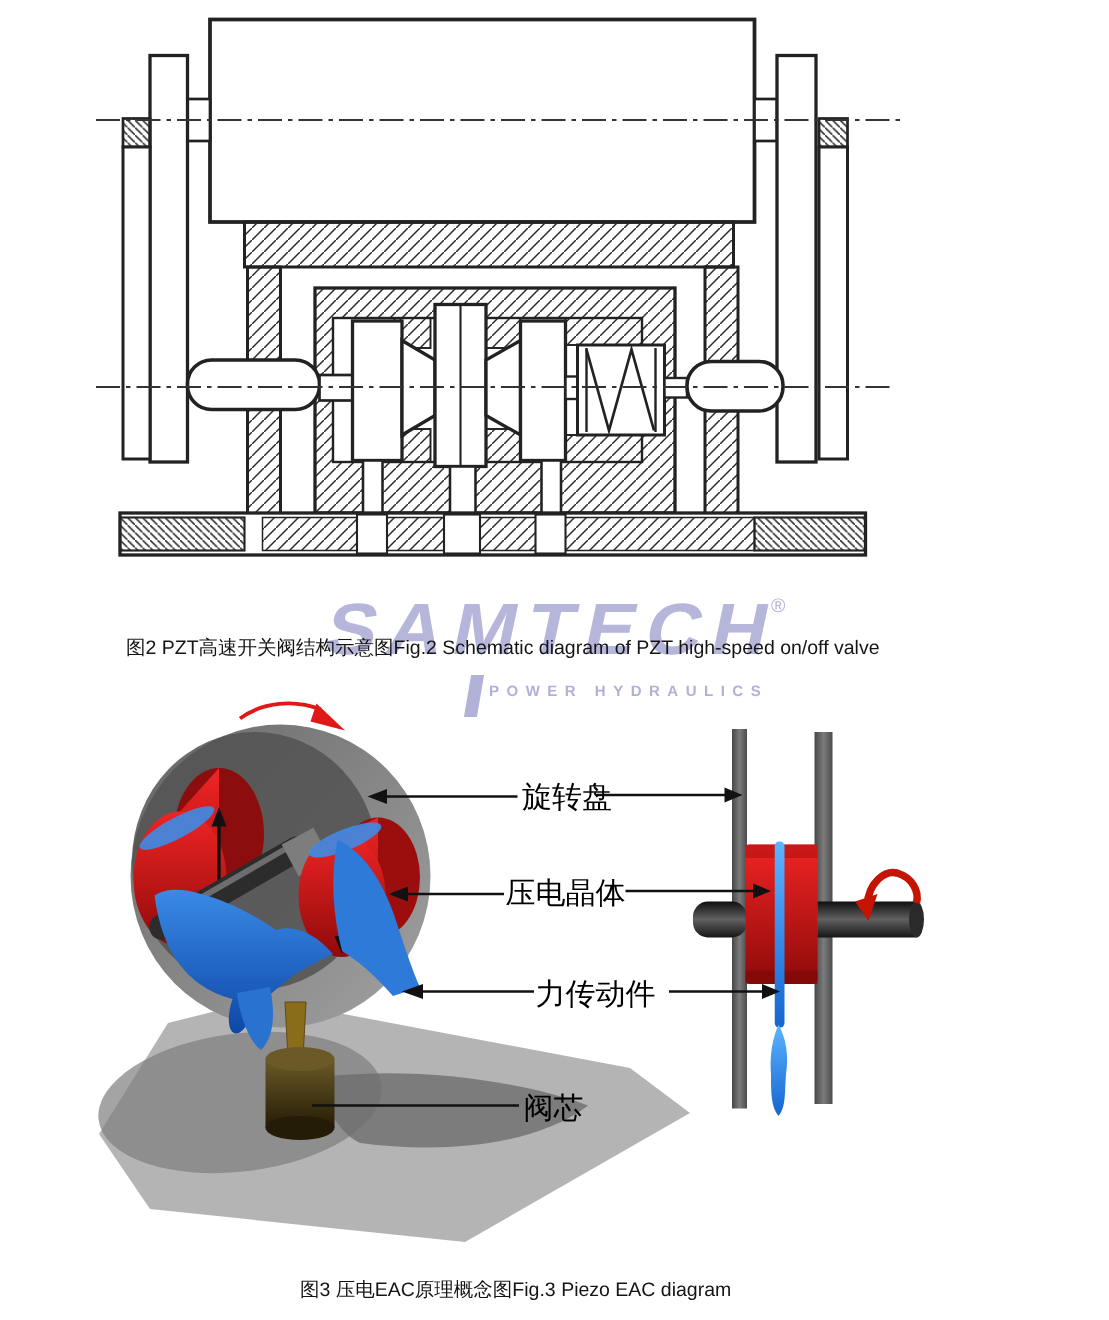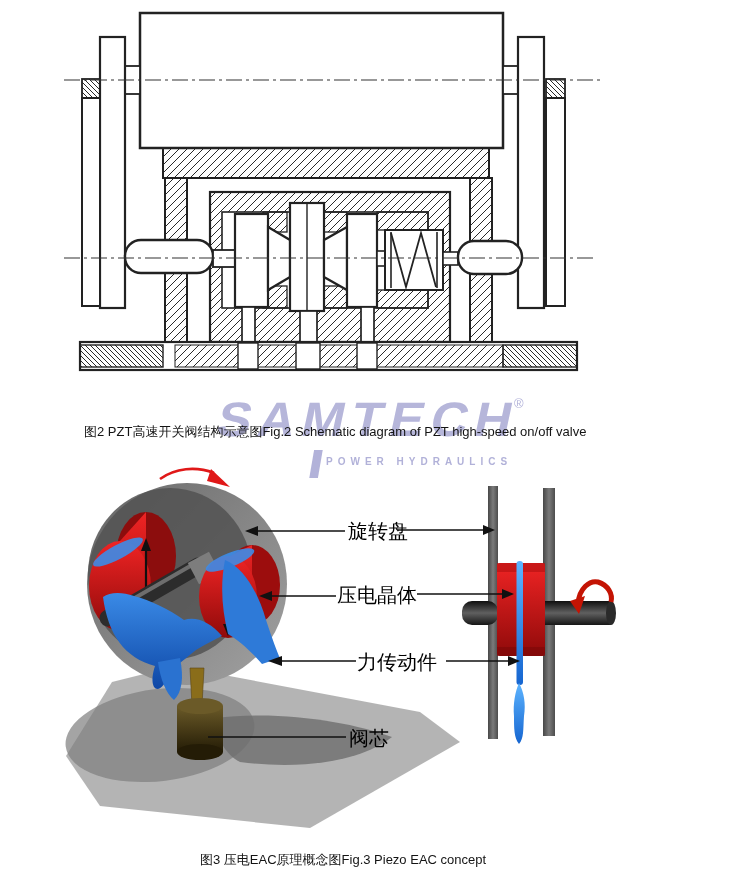--- a/index.html
+++ b/index.html
@@ -242,14 +242,14 @@
       <polygon points="514,594 502,589 502,599"></polygon>
       <polygon points="268,661 282,656 282,666"></polygon>
       <polygon points="520,661 508,656 508,666"></polygon>
     </g>
     <text class="cnlabel" x="348" y="538">旋转盘</text>
     <text class="cnlabel" x="337" y="602">压电晶体</text>
     <text class="cnlabel" x="357" y="669">力传动件</text>
     <text class="cnlabel" x="349" y="745">阀芯</text>
   </svg>
 
-  <div id="caption-fig3" class="caption">图3 压电EAC原理概念图Fig.3 Piezo EAC concept</div>
+  <div id="caption-fig3" class="caption">图3 压电EAC原理概念图Fig.3 Piezo EAC diagram</div>
 </div>
 
 </body></html>

